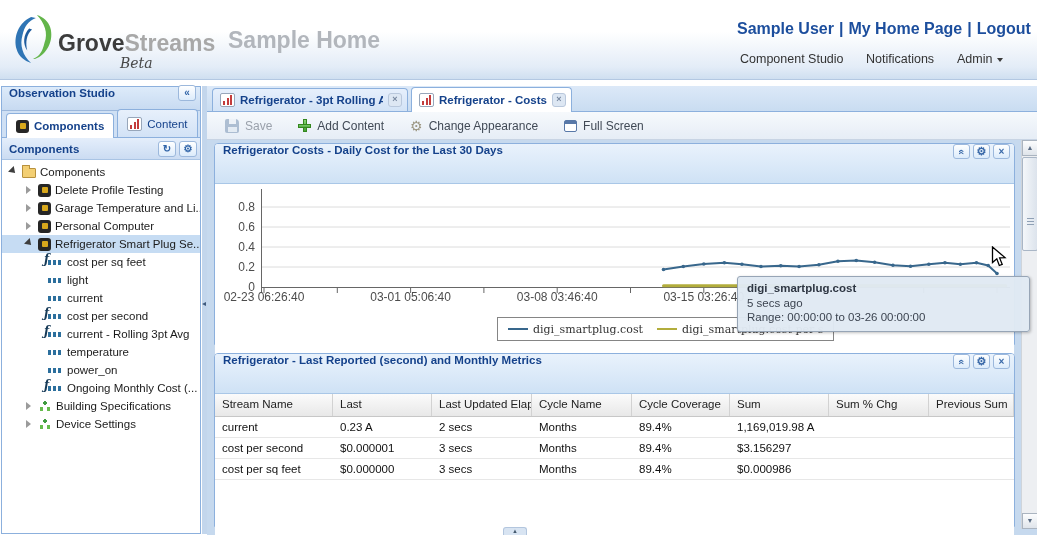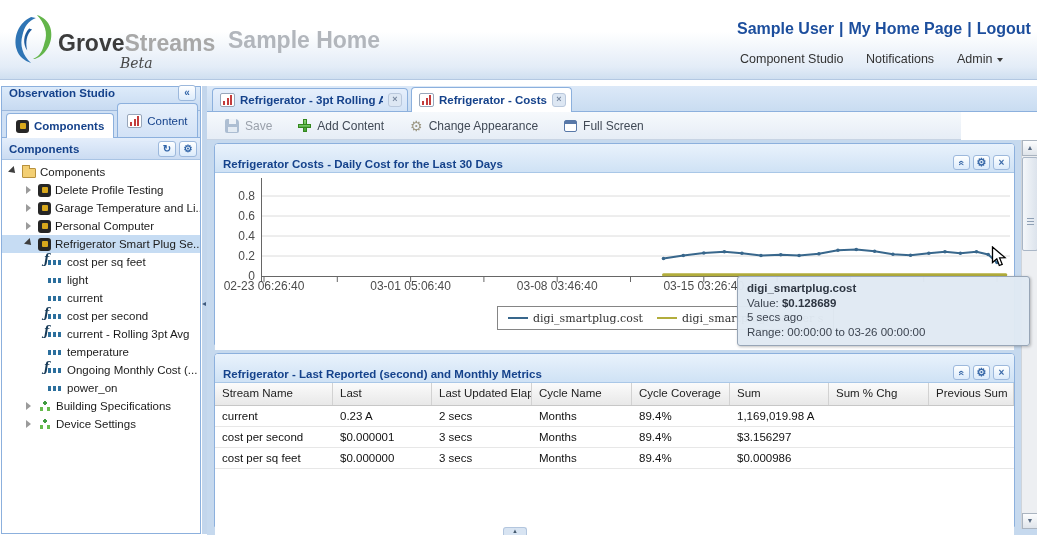--- a/index.html
+++ b/index.html
@@ -19,21 +19,21 @@
 .navitem{position:absolute;top:52px;font-size:12.5px;color:#333;white-space:nowrap;cursor:pointer}
 .nav-cs{left:740px}.nav-nt{left:866px}.nav-ad{left:957px}
 .caret{display:inline-block;width:0;height:0;border-left:3.5px solid transparent;border-right:3.5px solid transparent;border-top:4px solid #3a3a3a;margin-left:5px;vertical-align:middle}
 
 
 .sidebar{position:absolute;left:1px;top:86px;width:200px;height:448px;background:#fff;border:1px solid #8cb0dd;display:flex;flex-direction:column}
 .os-header{height:24px;background:linear-gradient(#ddebfa,#c7daf1);border-bottom:1px solid #9cb8dc;display:flex;align-items:center;padding:0 4px 12px 7px;font-size:11.5px;font-weight:bold;color:#15428b}
 .sp{flex:1}
 .sbtn{width:18px;height:16px;border:1px solid #9cb8dc;border-radius:3px;background:linear-gradient(#ffffff,#dcebfb);color:#2f64a8;font-size:10px;font-weight:bold;text-align:center;line-height:13px;cursor:pointer}
 .side-tabs{height:27px;background:#cfe0f4;border-bottom:1px solid #8cb0dd;display:flex;align-items:flex-end;padding:0 0 0 4px;gap:3px}
-.stab{display:flex;align-items:center;gap:5px;height:34px;padding:0 9px;border:1px solid #8cb0dd;border-bottom:none;border-radius:4px 4px 0 0;font-size:11.5px;color:#15428b;background:linear-gradient(#e7f0fb,#d2e2f6);cursor:pointer}
+.stab{display:flex;align-items:center;gap:5px;height:28px;padding:0 9px;border:1px solid #8cb0dd;border-bottom:none;border-radius:4px 4px 0 0;font-size:11.5px;color:#15428b;background:linear-gradient(#e7f0fb,#d2e2f6);cursor:pointer}
 .stab.active{background:#fff;font-weight:bold;height:25px;margin-bottom:-1px}
 .comp-header{height:22px;background:linear-gradient(#e4eefb,#cbdcf2);border-bottom:1px solid #a9c4e4;display:flex;align-items:center;padding:0 3px 0 7px;font-size:11.5px;font-weight:bold;color:#15428b;gap:3px}
 .tree{flex:1;overflow:hidden;padding-top:3px}
 .trow{display:flex;align-items:center;height:18px;gap:4px;font-size:11.5px;color:#1b1b1b;padding-left:6px;cursor:pointer;white-space:nowrap}
 .trow.lvl1{padding-left:22px}
 .trow.lvl2{padding-left:46px}
 .trow.sel{background:#c6dcf3}
 
 
 .exp{width:10px;height:10px;position:relative;flex:none}
@@ -56,40 +56,40 @@
 .vsplitter .mini{position:absolute;top:214px;left:0;width:5px;font-size:8px;line-height:8px;color:#3f5a7d;cursor:pointer}
 
 
 .main{position:absolute;left:207px;top:86px;width:830px;height:449px}
 .doc-tabs{position:absolute;left:0;top:0;width:830px;height:26px;background:linear-gradient(#dce9f8,#c9dcf1);border-bottom:1px solid #8cb0dd;display:flex;align-items:flex-end;padding-left:5px;gap:3px}
 .dtab{display:flex;align-items:center;gap:5px;height:23px;border:1px solid #8cb0dd;border-bottom:none;border-radius:4px 4px 0 0;padding:0 5px 0 7px;background:linear-gradient(#e6effc,#d3e3f6);color:#15428b;font-size:11.5px;font-weight:bold;cursor:pointer}
 .dtab.active{background:#fff;height:25px;margin-bottom:-1px}
 .dlabel{white-space:nowrap;overflow:hidden}
 .dtab1 .dlabel{max-width:143px}
 .tclose{width:14px;height:14px;flex:none;border-radius:3px;background:#dde7f3;border:1px solid #b9c8dc;color:#76879f;font-size:9px;line-height:11px;text-align:center;font-weight:bold;cursor:pointer}
-.toolbar{position:absolute;left:0;top:26px;width:754px;height:28px;background:linear-gradient(#f6f9fc,#e6edf6);border-bottom:1px solid #c8d4e4;display:flex;align-items:center;padding-left:18px;gap:26px;font-size:12px;color:#414a56}
+.toolbar{position:absolute;left:0;top:26px;width:830px;height:28px;background:linear-gradient(#f6f9fc,#e6edf6);border-bottom:1px solid #c8d4e4;display:flex;align-items:center;padding-left:18px;gap:26px;font-size:12px;color:#414a56}
 .tbitem{display:flex;align-items:center;gap:6px;cursor:pointer}
 .tbitem.disabled{color:#9aa1ab;cursor:default}
 .ic-save{width:14px;height:14px;background:#9db1c9;border-radius:2px 4px 2px 2px;position:relative;opacity:.8}
 .ic-save::before{content:"";position:absolute;left:4px;top:0;width:7px;height:5px;background:#edf2f8}
 .ic-save::after{content:"";position:absolute;left:2.5px;bottom:1px;width:9px;height:5px;background:#e2eaf3}
 .ic-plus{width:13px;height:13px;position:relative}
 .ic-plus::before{content:"";position:absolute;left:4.5px;top:0;width:4px;height:13px;background:linear-gradient(#8ed97c,#3f9e2f);box-shadow:0 0 0 1px #34871f inset}
 .ic-plus::after{content:"";position:absolute;left:0;top:4.5px;width:13px;height:4px;background:linear-gradient(#8ed97c,#3f9e2f);box-shadow:0 0 0 1px #34871f inset}
 .ic-gear-tb{font-size:14px;line-height:14px;color:#9d9884}
 .ic-fs{width:13px;height:12px;border:1px solid #5878a8;background:#fff;border-radius:2px;position:relative}
 .ic-fs::before{content:"";position:absolute;left:0;top:0;right:0;height:3px;background:#5878a8}
 
 .content{position:absolute;left:0;top:54px;width:830px;height:395px;background:#c6d9ee}
 
 
 .panel{position:absolute;left:7px;width:801px;border:1px solid #8cb0dd;border-radius:4px 4px 0 0;background:#fff}
 .chart-panel{top:3px;height:202px}
 .grid-panel{top:213px;height:174px}
-.ptitle{height:29px;background:linear-gradient(#e9f2fc,#cfe2f5);border-bottom:1px solid #a9c7e7;display:flex;align-items:flex-end;padding:0 4px 2px 8px;font-size:11.5px;font-weight:bold;color:#15428b;border-radius:3px 3px 0 0}
+.ptitle{height:40px;background:linear-gradient(#e9f2fc,#cfe2f5);border-bottom:1px solid #a9c7e7;display:flex;align-items:flex-start;padding:0 4px 2px 8px;font-size:11.5px;font-weight:bold;color:#15428b;border-radius:3px 3px 0 0}
 .ptools{margin-left:auto;display:flex;gap:3px}
 .ptool{width:17px;height:15px;border:1px solid #9cb8dc;border-radius:3px;background:linear-gradient(#feffff,#dcebfb);display:flex;align-items:center;justify-content:center;font-size:10px;color:#3868a8;font-weight:bold;cursor:pointer}
 .ptool .up{transform:rotate(90deg);display:inline-block;letter-spacing:-1px;font-size:10px}
 .ptool .gear{font-size:11px}
 .pbody{position:relative;background:#fff;height:152px;overflow:visible}
 .chart-panel .pbody{height:177px}
 
 
 #chart-svg{position:absolute;left:0;top:0}
 #x-labels{position:absolute;left:0;top:106px;width:799px;height:15px}
@@ -211,26 +211,26 @@
         </div>
       <div class="trow lvl2">
           <span class="ic ic-fstream"></span>
           <span>current - Rolling 3pt Avg</span>
         </div>
       <div class="trow lvl2">
           <span class="ic ic-stream"></span>
           <span>temperature</span>
         </div>
       <div class="trow lvl2">
+          <span class="ic ic-stream"></span>
+          <span>power_on</span>
+        </div>
+      <div class="trow lvl2">
           <span class="ic ic-fstream"></span>
           <span>Ongoing Monthly Cost (...</span>
-        </div>
-      <div class="trow lvl2">
-          <span class="ic ic-stream"></span>
-          <span>power_on</span>
         </div>
       <div class="trow lvl1">
           <span class="exp exp-c"></span>
           <span class="ic ic-group"></span>
           <span>Building Specifications</span>
         </div>
       <div class="trow lvl1">
           <span class="exp exp-c"></span>
           <span class="ic ic-group"></span>
           <span>Device Settings</span>
@@ -424,21 +424,20 @@
         <span class="sb-btn sb-down">▼</span>
       </div>
 
       <div class="bhandle">▲</div>
 
     </div>
   </div>
 
   <div class="tooltip">
     <div class="tt-title">digi_smartplug.cost</div>
-    <div><span>Value:</span> <span class="tt-b">$0.128689</span></div>
     <div>5 secs ago</div>
     <div>Range: 00:00:00 to 03-26 00:00:00</div>
   </div>
 
   <svg class="cursor" width="16" height="22" viewBox="0 0 16 22">
     <path d="M1.5 1 L1.5 16.5 L5.8 12.8 L8.3 19.5 L11.2 18.3 L8.6 11.9 L14 11.6 Z" fill="#ffffff" stroke="#000000" stroke-width="1.3"></path>
   </svg>
 
 </div>
 

